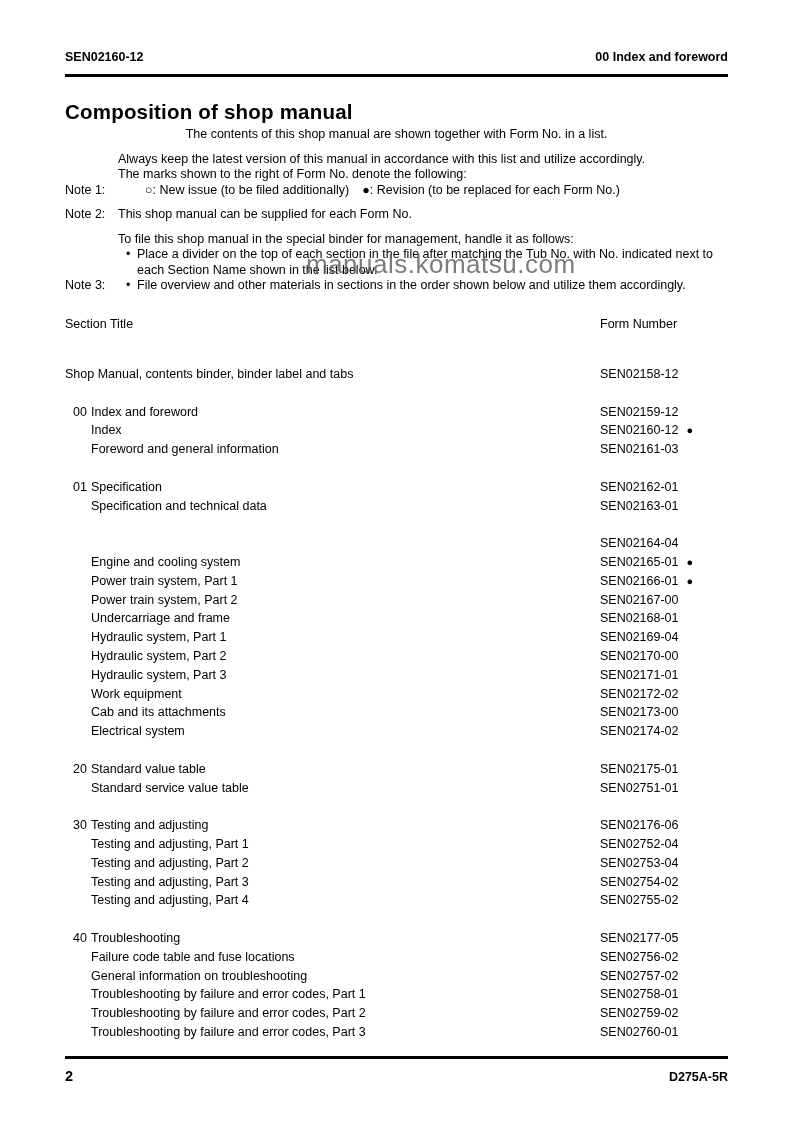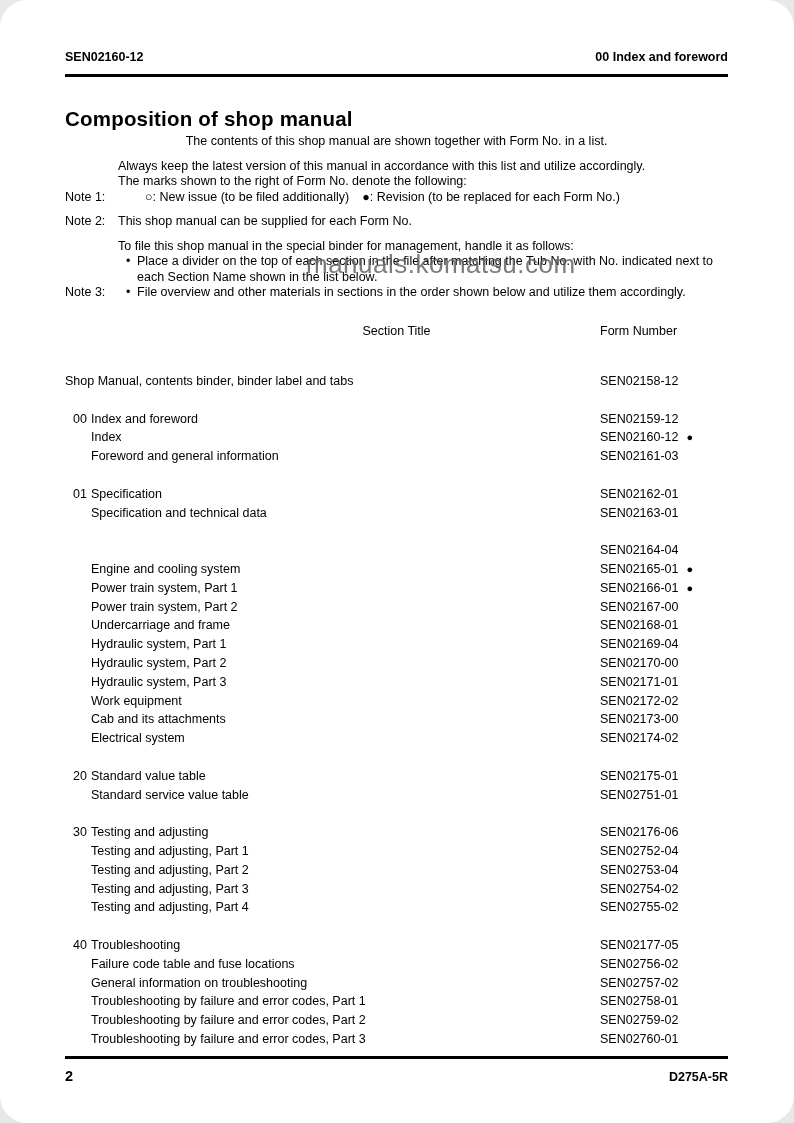--- a/index.html
+++ b/index.html
@@ -1,41 +1,41 @@
 <!DOCTYPE html>
 <html><head>
 <meta charset="utf-8">
 <style>
   * { margin:0; padding:0; box-sizing:border-box; }
   html,body { background:#e8e8e8; }
   .page {
     width:794px; height:1123px; position:relative; margin:0 auto;
     background:#ffffff; color:#000;
     font-family:"Liberation Sans","DejaVu Sans",sans-serif;
-    font-size:12.5px; overflow:hidden;border-radius:27px;
+    font-size:12.5px; overflow:hidden;
   }
   .header {
     position:absolute; left:65px; right:66px; top:50px;
     display:flex; justify-content:space-between;
     font-weight:bold; font-size:12.5px;
     border-bottom:3px solid #000; padding-bottom:10px;
   }
   .content { position:absolute; left:65px; right:66px; top:81px; }
-  .title { font-size:20.5px; font-weight:bold; line-height:23px; margin-top:26px; letter-spacing:0.2px; }
+  .title { font-size:20.5px; font-weight:bold; line-height:23px; margin-top:19px; letter-spacing:0.2px; }
   .intro { margin-top:4px; line-height:15.5px;text-align:center; }
   .note { display:flex; margin-top:9px;align-items:flex-end; }
   .note-label { width:53px; flex:none; line-height:15.5px; }
   .note-body { flex:1; line-height:15.5px; }
   .marks-line { margin-left:27px; }
   .mark + .mark { margin-left:13px; }
   .mark-symbol { font-weight:bold; }
   .bullet-row { display:flex; }
   .bullet { flex:none; width:12px; padding-left:1px; margin-left:7px; }
   .bullet-text { flex:1; }
-  .table-header { margin-top:23px; position:relative; line-height:15.5px;text-align:center; }
+  .table-header { margin-top:23px; position:relative; line-height:15.5px; }
   .table-body { margin-top:33px; }
   .group + .group { margin-top:18.8px; }
   .row { position:relative; height:18.8px; line-height:18.8px; white-space:nowrap; }
   .row .num { display:inline-block; width:18px; margin-left:8px; }
   .row .sub { padding-left:26px; }
   .form-cell { position:absolute; left:535px; top:0; }
   .form-col { position:absolute; left:535px; top:0; }
   .dot { margin-left:8px; font-size:11px; }
   .watermark {
     position:absolute; left:306px; top:249px;

